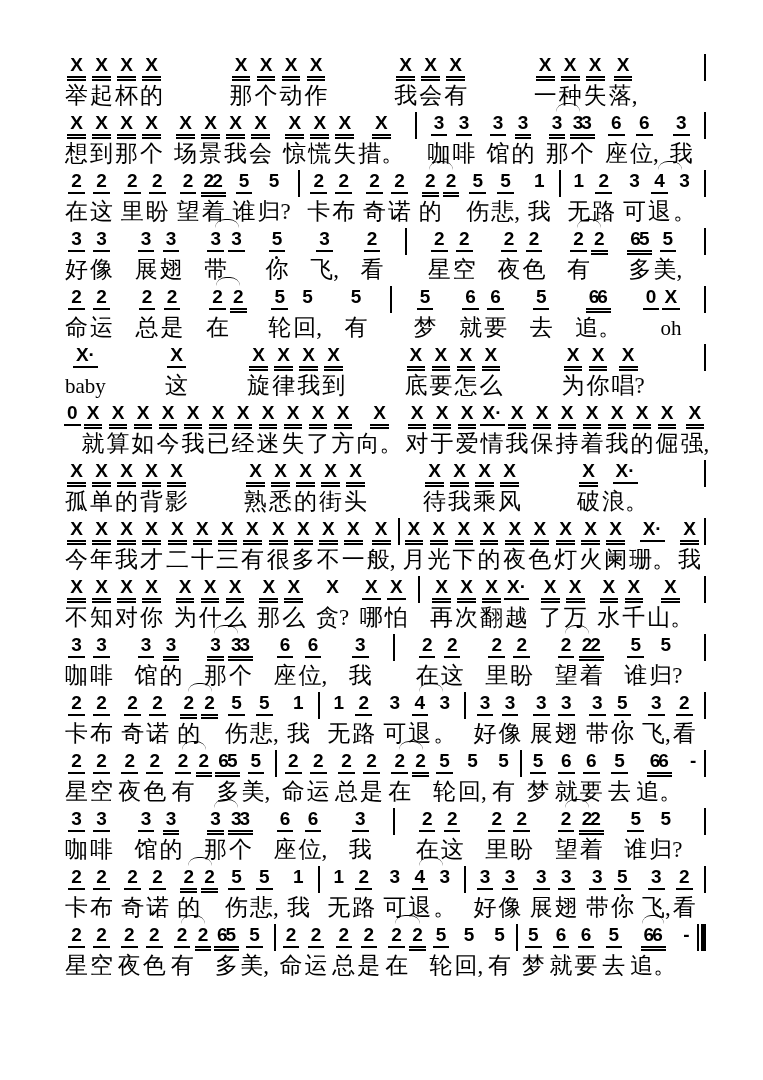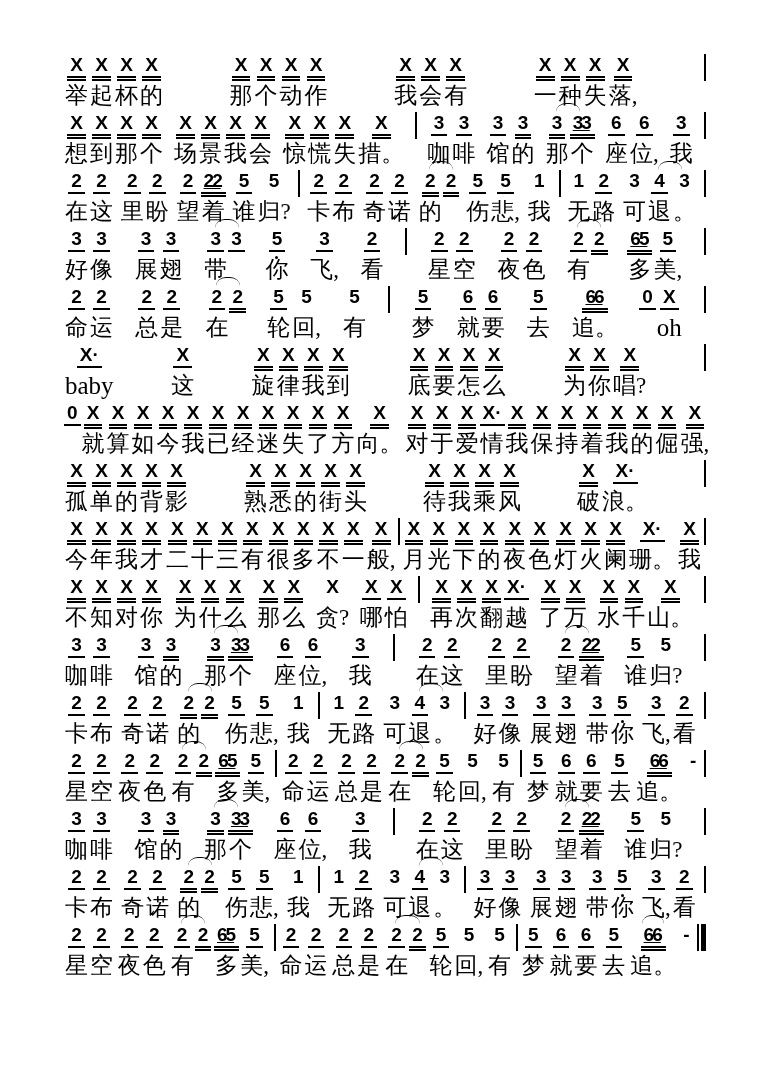--- a/index.html
+++ b/index.html
@@ -4,31 +4,31 @@
 <style>
   html,body{margin:0;padding:0;background:#e8e8e8;}
   .page{width:763px;height:1080px;background:#ffffff;position:relative;overflow:hidden;margin:0 auto;
         font-family:"Liberation Sans","DejaVu Sans",sans-serif;}
   .score{position:absolute;left:64px;top:54px;width:642px;}
   .line{display:flex;justify-content:space-between;align-items:flex-start;height:58px;flex-wrap:nowrap;}
   .grp{display:flex;align-items:flex-start;}
   .cell{display:flex;flex-direction:column;align-items:center;margin:0 1px;min-width:11px;}
   .note{position:relative;height:21px;font-weight:700;font-size:19px;line-height:21px;padding:0 2px;color:#000;
         font-family:"Liberation Sans","DejaVu Sans",sans-serif;white-space:nowrap;}
-  .note.tight{letter-spacing:-2px;padding-right:4px;text-decoration:underline;}
+  .note.tight{letter-spacing:-2px;padding-right:4px;}
   .ul{position:absolute;left:-1px;right:-1px;height:1.5px;background:#000;}
   .ua{bottom:-2.5px;}
   .ub{bottom:-5.5px;}
   .odot{position:absolute;left:50%;margin-left:-1.5px;bottom:-10px;width:3px;height:3px;border-radius:50%;background:#000;}
   .slur{position:absolute;top:-9px;left:42%;width:165%;height:8px;
         border-top:1.7px solid #000;border-radius:50% 50% 0 0 / 120% 120% 0 0;}
   .slur.self{left:2%;width:96%;}
   .lyric{margin-top:8px;font-family:"Liberation Serif","DejaVu Serif",serif;font-size:23px;line-height:26px;
          color:#000;white-space:nowrap;min-height:26px;}
-  .lyric.latin{font-size:25px;}
+  .lyric.latin{font-size:21px;}
   .bar{width:2px;height:27px;background:#000;margin-left:1px;}
   .bar.final{width:9px;background:transparent;border-left:2px solid #000;border-right:5px solid #000;height:27px;box-sizing:border-box;}
 </style>
 </head>
 <body>
 
 <div class="page">
   <div class="score">
       <div class="line">
         <div class="grp">

